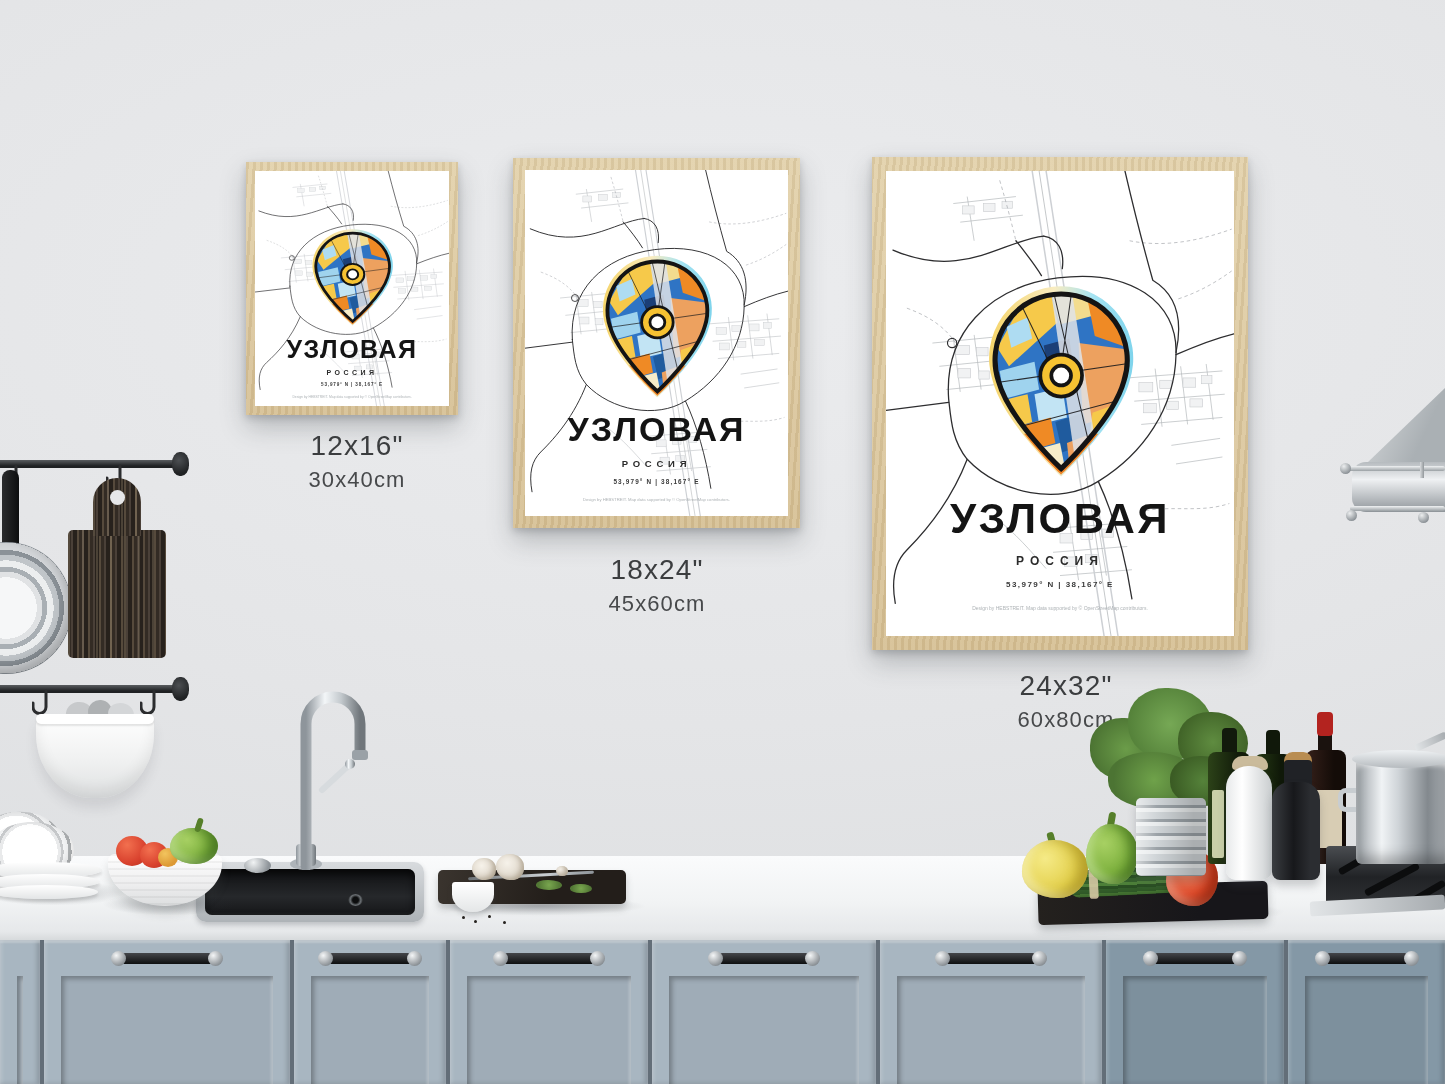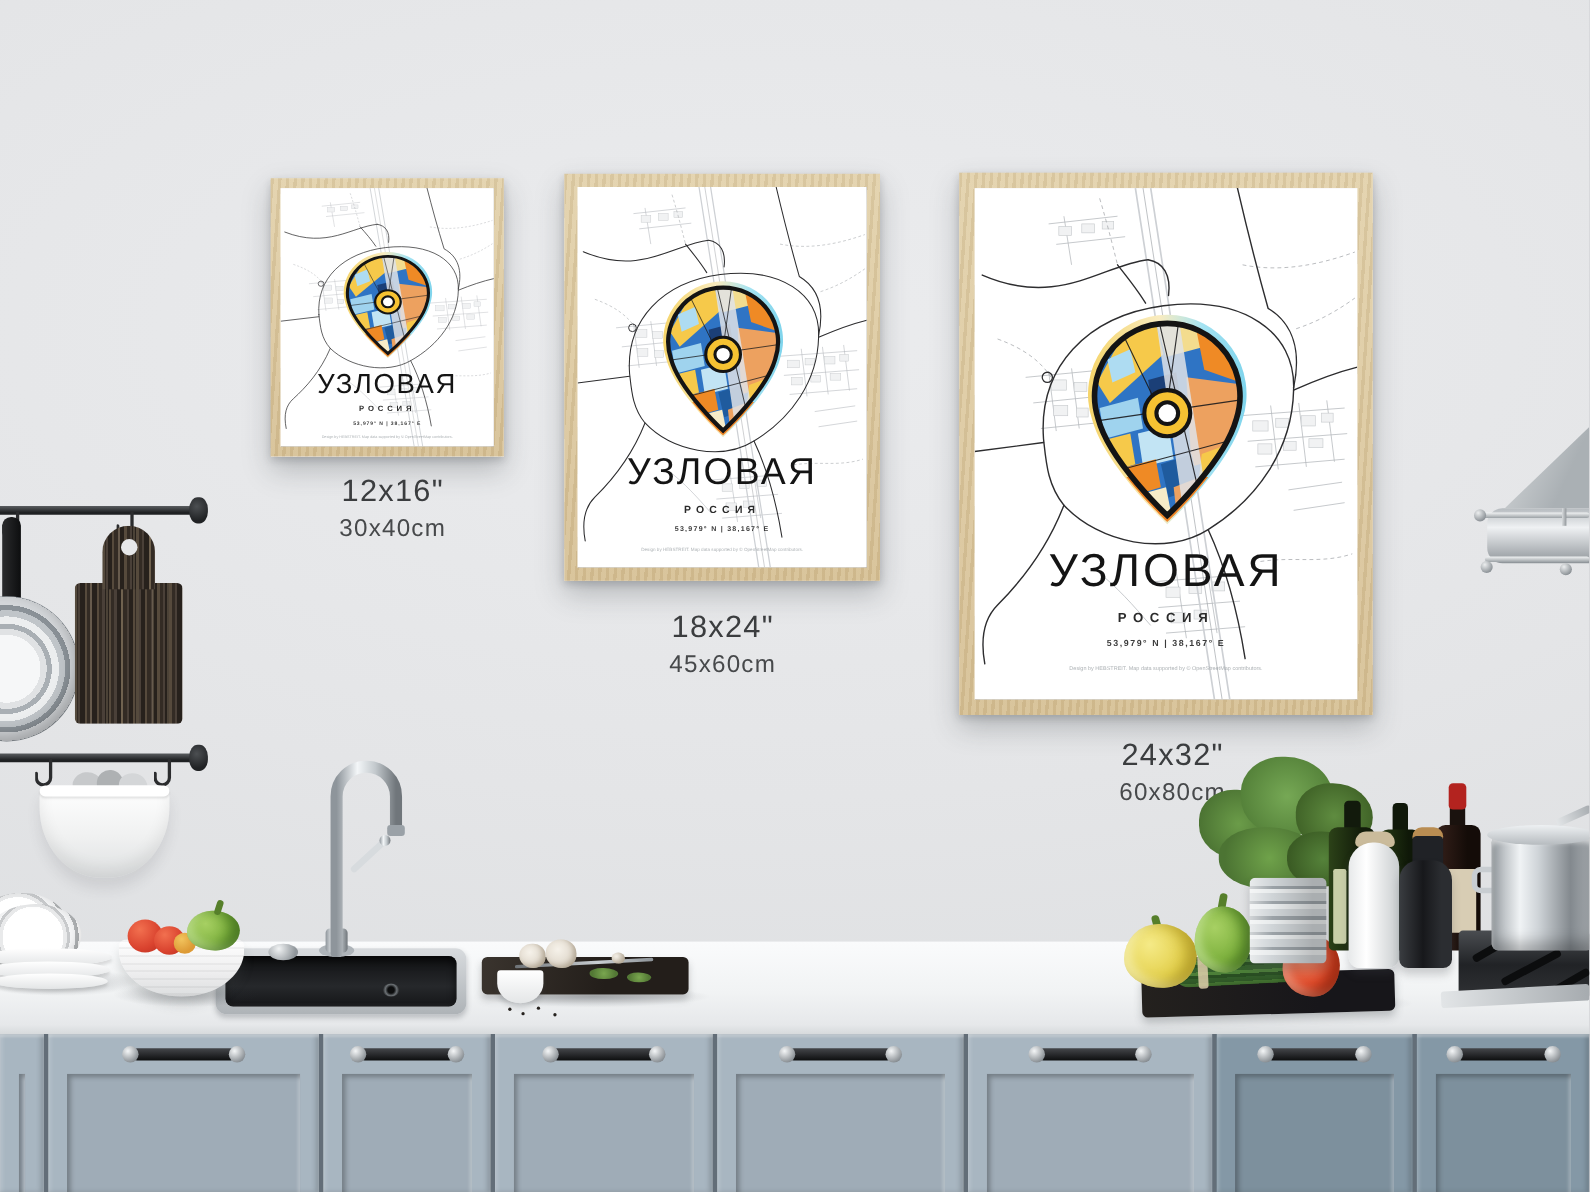--- a/index.html
+++ b/index.html
@@ -26,21 +26,21 @@
   
   .poster{position:absolute;box-shadow:0 12px 24px rgba(55,60,66,.28),0 3px 7px rgba(55,60,66,.22);
     background:
       repeating-linear-gradient(94deg, rgba(125,95,45,.10) 0 3px, rgba(255,255,255,.06) 3px 7px),
       linear-gradient(180deg,#e3d2ac,#d7c196);}
   .frame-inner{position:absolute;background:#fff;
     box-shadow:inset 0 0 0 1px rgba(0,0,0,.10), inset 0 4px 7px rgba(0,0,0,.14), inset 0 -2px 4px rgba(0,0,0,.07);}
   .art{position:absolute;left:0;top:0;right:0;bottom:0;overflow:hidden;}
   .map{position:absolute;left:0;top:0;width:100%;height:100%;}
   .caption{position:absolute;left:0;right:0;top:70%;text-align:center;color:#141414;}
-  .city{font-weight:400;letter-spacing:.06em;line-height:1.05;}
+  .city{font-weight:700;letter-spacing:.06em;line-height:1.05;}
   .country{font-weight:600;color:#2b2b2b;}
   .coords{font-weight:600;color:#3a3a3a;}
   .credit{color:#9aa0a4;opacity:.8;}
   .p1 .frame-inner{left:9px;top:9px;right:9px;bottom:9px;}
   .p2 .frame-inner{left:12px;top:12px;right:12px;bottom:12px;}
   .p3 .frame-inner{left:14px;top:14px;right:14px;bottom:14px;}
   .p1 .city{font-size:25px}.p1 .country{font-size:7px;letter-spacing:.5em;margin-top:7px}
   .p1 .coords{font-size:4.6px;letter-spacing:.18em;margin-top:6px}.p1 .credit{font-size:3.4px;margin-top:8px}
   .p2 .city{font-size:34px}.p2 .country{font-size:9.5px;letter-spacing:.5em;margin-top:10px}
   .p2 .coords{font-size:6.4px;letter-spacing:.18em;margin-top:9px}.p2 .credit{font-size:4.2px;margin-top:12px}

